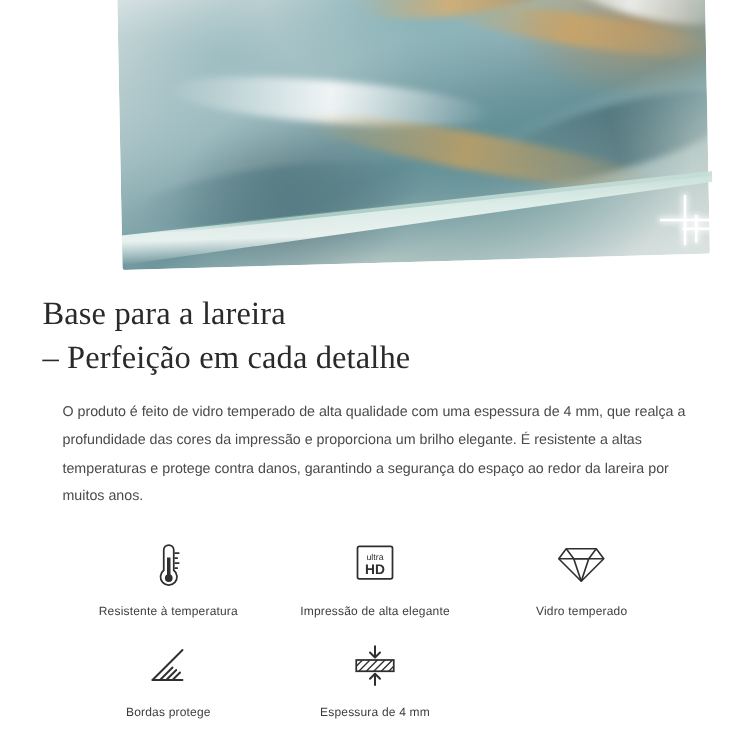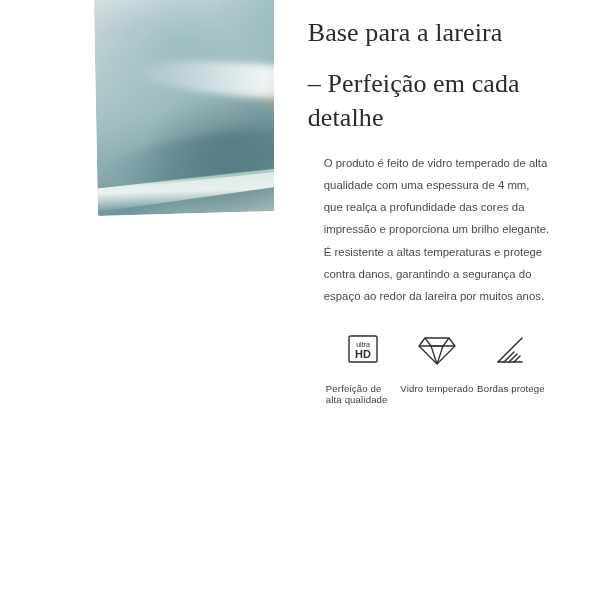--- a/index.html
+++ b/index.html
@@ -11,20 +11,21 @@
     font-family: "Liberation Sans", sans-serif;
     overflow: hidden;
   }
 
   .page {
     position: relative;
     width: 600px;
     height: 600px;
     background: #ffffff;
     display: flex;
+    flex-direction: column;
   }
 
   
   .hero {
     position: relative;
     width: 600px;
     height: 218px;
     overflow: hidden;
     background: #ffffff;
   }
@@ -114,21 +115,21 @@
   }
   .headline {
     font-family: "Liberation Serif", serif;
     font-size: 26px;
     line-height: 1.33;
     color: #2a2a2a;
     font-weight: 400;
     margin: 0 0 14px 0;
     letter-spacing: 0.1px;
   }
-  .headline .line2 { display: block; margin-top: 16px; }
+  .headline .line2 { display: block; }
 
   .body-copy {
     font-size: 11.4px;
     line-height: 1.95;
     color: #4a4a4a;
     margin: 16px;
     max-width: 534px;
   }
 
   
@@ -181,30 +182,44 @@
 
   <div class="content">
     <h1 class="headline">
       <span>Base para a lareira</span>
       <span class="line2">– Perfeição em cada detalhe</span>
     </h1>
     <p class="body-copy">O produto é feito de vidro temperado de alta qualidade com uma espessura de 4 mm, que realça a profundidade das cores da impressão e proporciona um brilho elegante. É resistente a altas temperaturas e protege contra danos, garantindo a segurança do espaço ao redor da lareira por muitos anos.</p>
 
     <div class="features">
 
+      <div class="feature">
+        <div class="feature-icon">
+          <svg width="26" height="40" viewBox="0 0 26 40" fill="none" stroke="#2f2f2f" stroke-width="1.4">
+            <path d="M13 4 a4 4 0 0 1 4 4 v16.2 a6.6 6.6 0 1 1 -8 0 V8 a4 4 0 0 1 4 -4 z"></path>
+            <circle cx="13" cy="30.4" r="3.1" fill="#2f2f2f" stroke="none"></circle>
+            <rect x="11.6" y="14" width="2.8" height="14" fill="#2f2f2f" stroke="none"></rect>
+            <line x1="17.6" y1="10.5" x2="21.5" y2="10.5"></line>
+            <line x1="17.6" y1="14.5" x2="20.3" y2="14.5"></line>
+            <line x1="17.6" y1="18.5" x2="21.5" y2="18.5"></line>
+            <line x1="17.6" y1="22.5" x2="20.3" y2="22.5"></line>
+          </svg>
+        </div>
+        <div class="feature-label">Resistente à temperatura</div>
+      </div>
 
       <div class="feature">
         <div class="feature-icon">
           <svg width="38" height="36" viewBox="0 0 38 36">
             <rect x="5" y="3" width="28" height="26" rx="1.5" fill="none" stroke="#2f2f2f" stroke-width="1.4"></rect>
             <text x="19" y="14" text-anchor="middle" font-family="Liberation Sans, sans-serif" font-size="7" fill="#2f2f2f">ultra</text>
             <text x="19" y="25" text-anchor="middle" font-family="Liberation Sans, sans-serif" font-size="11" font-weight="bold" fill="#2f2f2f">HD</text>
           </svg>
         </div>
-        <div class="feature-label">Perfeição de alta qualidade</div>
+        <div class="feature-label">Impressão de alta elegante</div>
       </div>
 
 
       <div class="feature">
         <div class="feature-icon">
           <svg width="40" height="34" viewBox="0 0 40 34" fill="none" stroke="#2f2f2f" stroke-width="1.3" stroke-linejoin="round">
             <path d="M8 4 h24 l6 8 l-18 18 l-18 -18 z"></path>
             <path d="M2 12 h36"></path>
             <path d="M8 4 l6 8 l6 18"></path>
             <path d="M32 4 l-6 8 l-6 18"></path>
@@ -220,16 +235,27 @@
             <path d="M6 28 L30 4"></path>
             <path d="M6 28 L30 28"></path>
             <path d="M12 28 L22 18"></path>
             <path d="M17 28 L25 20"></path>
             <path d="M22 28 L28 22"></path>
           </svg>
         </div>
         <div class="feature-label">Bordas protege</div>
       </div>
 
+      <div class="feature">
+        <div class="feature-icon">
+          <svg width="42" height="36" viewBox="0 0 42 36">
+            <path d="M21 2 v8 M17 7 l4 4 l4 -4" fill="none" stroke="#2f2f2f" stroke-width="1.6" stroke-linecap="round" stroke-linejoin="round"></path>
+            <rect x="6" y="13" width="30" height="9" fill="none" stroke="#2f2f2f" stroke-width="1.4"></rect>
+            <path d="M8 22 L17 13 M14 22 L23 13 M20 22 L29 13 M26 22 L35 13 M32 22 L36 18 M6 18 L11 13" stroke="#2f2f2f" stroke-width="1.1"></path>
+            <path d="M21 33 v-8 M17 28 l4 -4 l4 4" fill="none" stroke="#2f2f2f" stroke-width="1.6" stroke-linecap="round" stroke-linejoin="round"></path>
+          </svg>
+        </div>
+        <div class="feature-label">Espessura de 4 mm</div>
+      </div>
 
     </div>
   </div>
 </div>
 
 </body></html>

